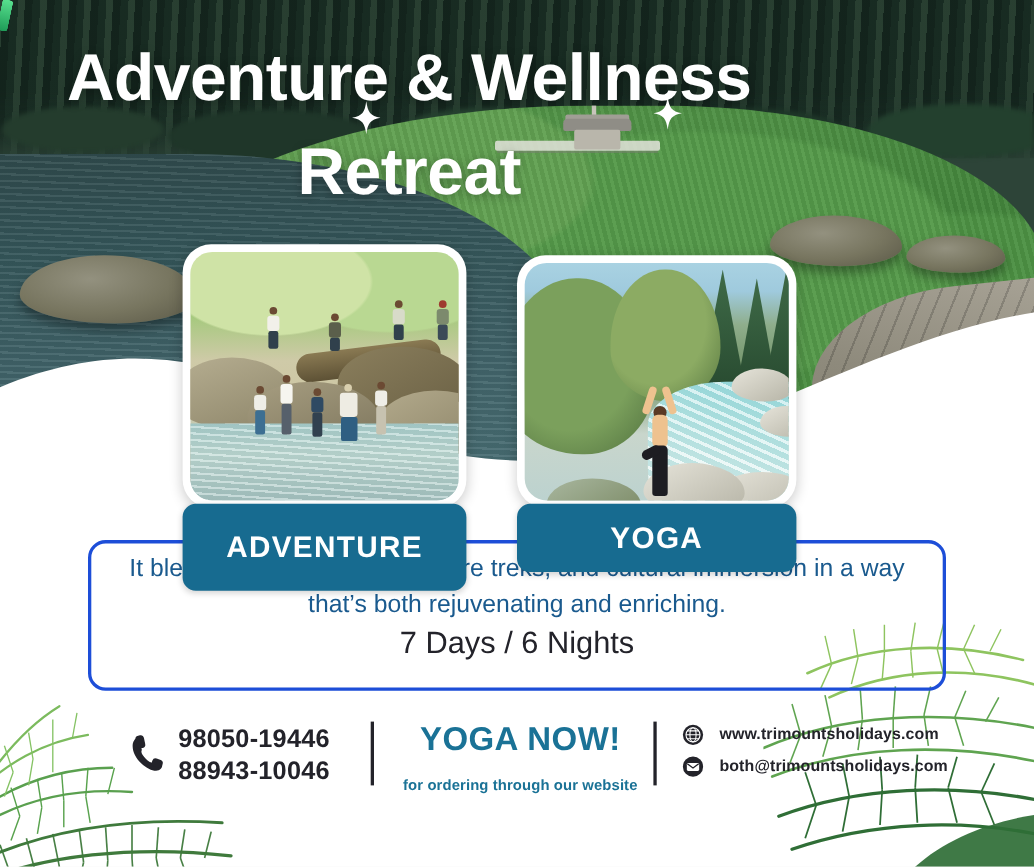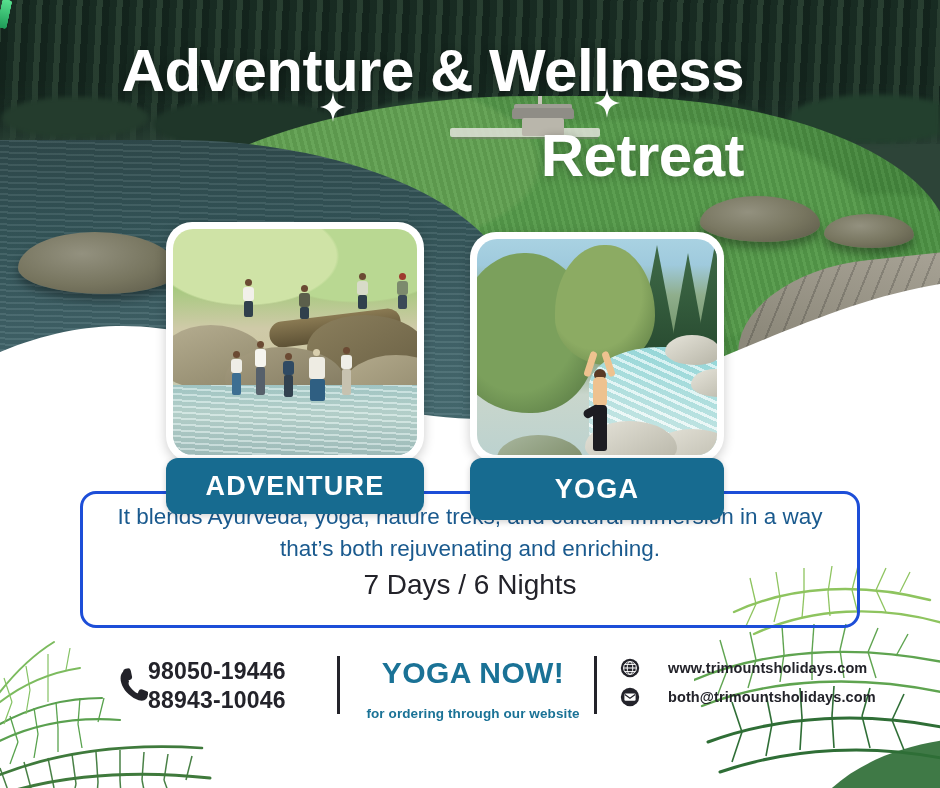--- a/index.html
+++ b/index.html
@@ -136,21 +136,21 @@
   .rail:nth-of-type(6){ left:924px; top:232px; }
 
   
   .wave {
     position: absolute; left:0; top:240px; width:940px; height:240px;
   }
   
   .title {
     position: absolute;
     left: 0; top: 28px; width: 744px;
-    text-align: right;
+    text-align: center;
     color: #ffffff;
     font-size: 60px;
     font-weight: bold;
     letter-spacing: -0.5px;
     line-height: 1.42;
     text-shadow: 0 2px 10px rgba(0,0,0,.30);
     z-index: 6;
   }
   .title .l1 { display:block; }
   .title .l2 { display:block; }
@@ -244,21 +244,21 @@
     border-radius: 12px;
     color: #ffffff;
     font-size: 27px;
     font-weight: bold;
     letter-spacing: 1.2px;
     display: flex;
     align-items: center;
     justify-content: center;
     box-shadow: 0 2px 6px rgba(0,0,0,.18);
   }
-  #chip-adventure { left: 166px; top: 458px; width: 258px; height: 56px; }
+  #chip-adventure { left: 166px; top: 458px; width: 258px; height: 79px; }
   #chip-yoga      { left: 470px; top: 458px; width: 254px; height: 62px; }
 
   
   #info-box {
     position: absolute;
     left: 80px; top: 491px;
     width: 780px; height: 137px;
     border: 3px solid #1d4ed8;
     border-radius: 16px;
     background: transparent;
@@ -284,35 +284,35 @@
   }
 
   
   #footer {
     position: absolute;
     left: 0; top: 648px; width: 940px; height: 100px;
     z-index: 9;
     display: flex;
     align-items: flex-start;
   }
-  .phone-block { position:absolute; left:118px; top:10px; display:flex; align-items:center; }
+  .phone-block { position:absolute; left:118px; top:10px; display:flex; align-items:center; gap:14px; }
   .phone-icon { width:30px; height:36px; color:#23232a; }
   .phone-nums { display:flex; flex-direction:column; gap:2px; }
   .phone-nums span { font-size:23px; font-weight:bold; color:#23232a; letter-spacing:.2px; }
 
   .divider-v { position:absolute; width:3px; background:#23232a; }
   #divider-1 { left:337px; top:8px; height:58px; }
   #divider-2 { left:594px; top:8px; height:58px; }
 
   .book-block { position:absolute; left:362px; top:8px; width:222px; text-align:center; }
   #book-now { font-size:30px; font-weight:bold; color:#1A7296; letter-spacing:.4px; }
   #book-sub { font-size:13.5px; font-weight:bold; color:#1A7296; margin-top:16px; letter-spacing:.1px; }
 
   .web-block { position:absolute; left:620px; top:10px; display:flex; flex-direction:column; gap:9px; }
-  .web-row { display:flex; align-items:center; gap:28px;text-align:center; }
+  .web-row { display:flex; align-items:center; gap:14px;text-align:center; }
   .web-row .glyph { width:20px; height:20px; color:#23232a; flex:0 0 20px; }
   .web-row span { font-size:14.5px; font-weight:bold; color:#23232a; letter-spacing:.1px; }
 
   
   .palm { position:absolute; z-index:3; pointer-events:none; }
   #palm-left  { left:-30px; bottom:-24px; width:300px; height:240px; }
   #palm-right { right:-24px; bottom:-20px; width:270px; height:280px; }
 </style>
 </head>
 <body>

